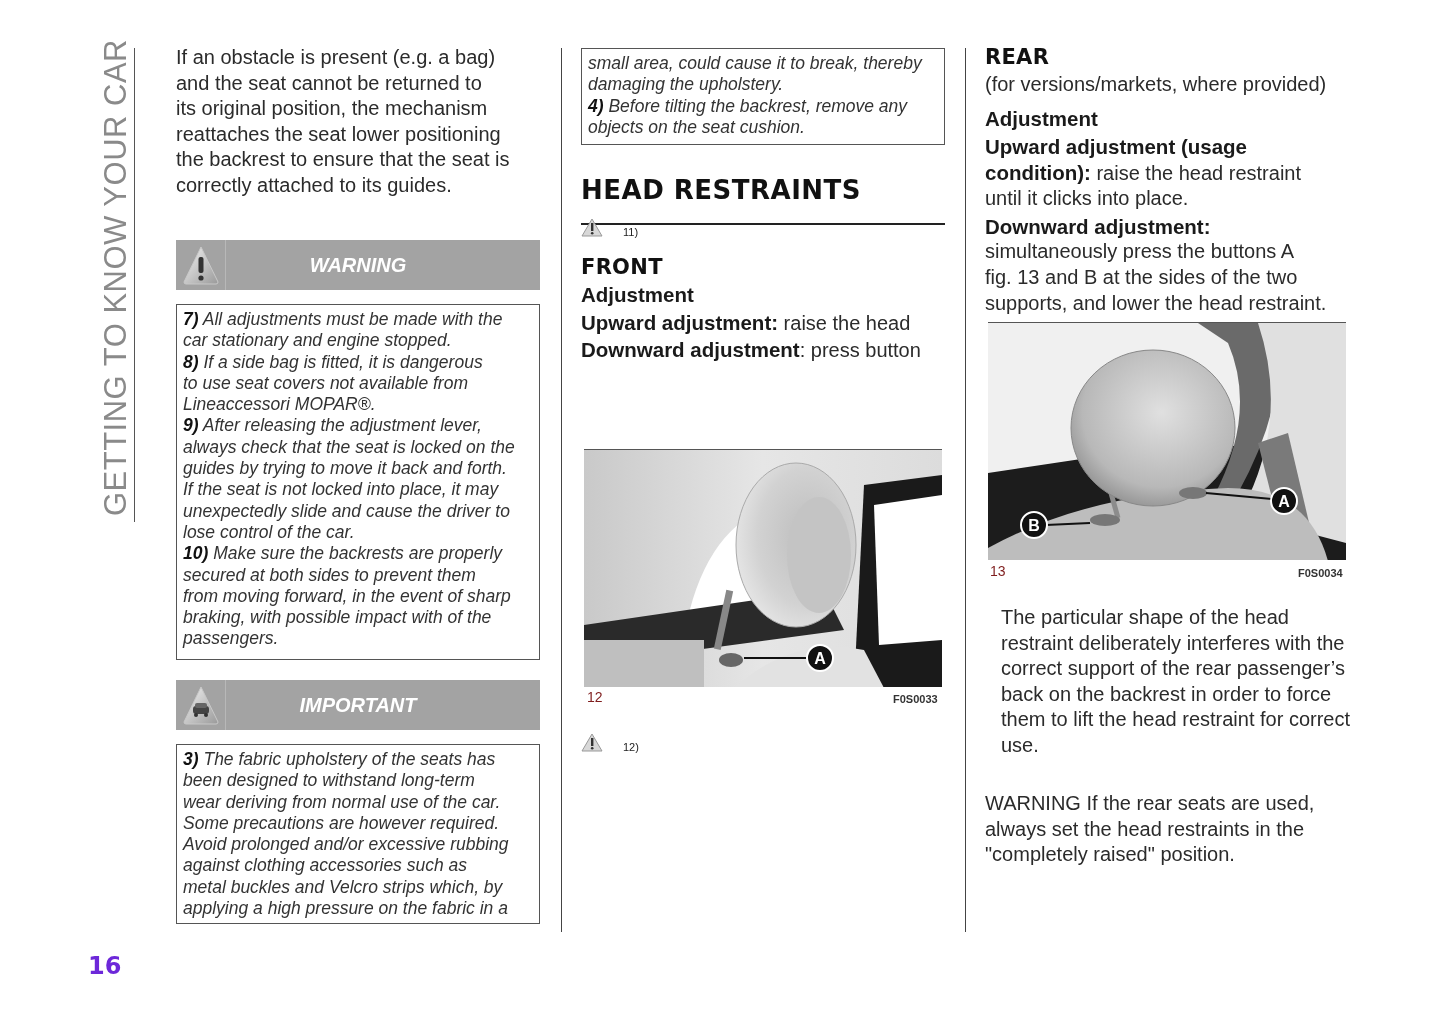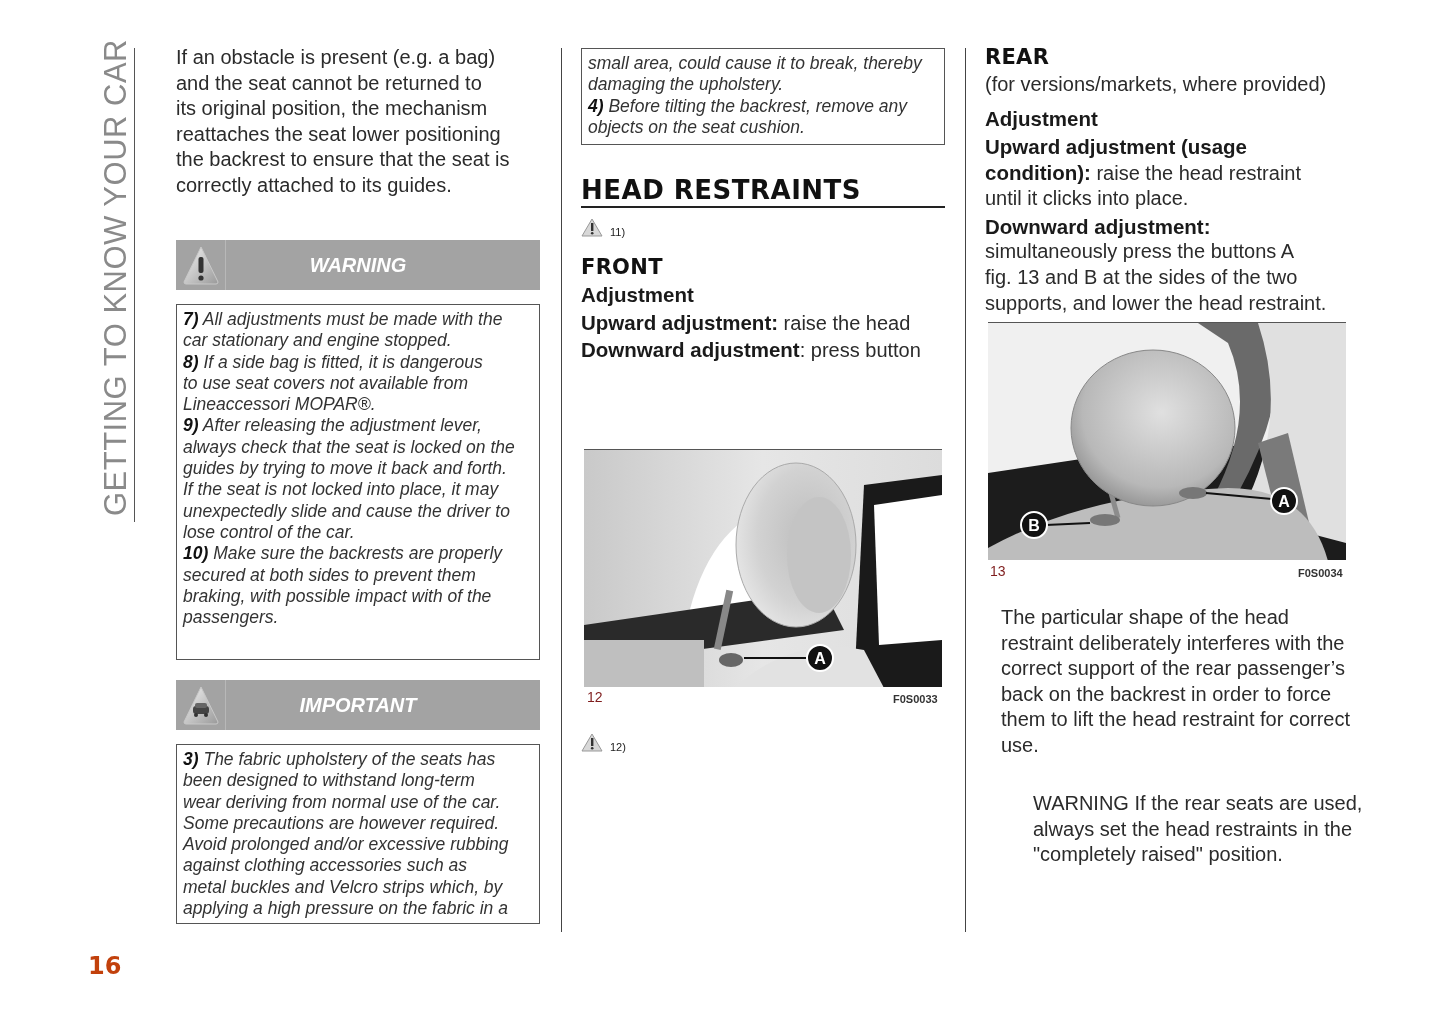--- a/index.html
+++ b/index.html
@@ -10,42 +10,42 @@
     position: absolute; left: 96px; top: 40px; width: 40px; height: 482px;
     display: flex; align-items: flex-end; justify-content: center;
   }
   .side-title span {
     display: block; transform: rotate(-90deg); transform-origin: center;
     white-space: nowrap; font-size: 31px; color: #8a8a8a; letter-spacing: 0.5px;
     position: absolute; left: -221px; top: 222px; width: 482px; text-align: right;
   }
   .side-rule { position: absolute; left: 134px; top: 48px; width: 1px; height: 474px; background: #555; }
 
-  .page-num { position: absolute; left: 88px; top: 952px; font-size: 24px; font-weight: bold; color: #c2410c; font-family: "DejaVu Sans", sans-serif; }
+  .page-num { position: absolute; left: 88px; top: 952px; font-size: 24px; font-weight: bold; color: #6d28d9; font-family: "DejaVu Sans", sans-serif; }
 
   .col-rule { position: absolute; width: 1px; background: #444; top: 48px; height: 884px; }
 
   .body-text { font-size: 20px; line-height: 25.6px; color: #2b2b2b; }
   .p { position: absolute; }
 
   .banner {
     position: absolute; height: 50px; background: #a3a3a3; display: flex; align-items: center;
   }
   .banner .icon-cell { width: 50px; height: 50px; border-right: 1px solid #b8b8b8; display: flex; align-items: center; justify-content: center; }
   .banner .banner-label { flex: 1; text-align: center; color: #fff; font-weight: bold; font-style: italic; font-size: 20px; padding-right: 50px; }
 
   .note-box { position: absolute; border: 1.5px solid #555; padding: 4px 6px; font-style: italic; font-size: 17.5px; line-height: 21.3px; color: #333; }
   .note-box b { font-style: italic; font-weight: bold; color: #111; }
 
   .h1 { font-family: "DejaVu Sans", sans-serif; font-weight: 900; font-size: 26px; color: #111; letter-spacing: 0.5px; }
   .h2 { font-family: "DejaVu Sans", sans-serif; font-weight: 900; font-size: 21px; color: #111; letter-spacing: 0.3px; }
   .h3 { font-size: 20.5px; font-weight: bold; color: #1a1a1a; }
   .bold { font-weight: bold; color: #1a1a1a; }
 
-  .warn-ref { position: absolute; display: flex; align-items: flex-end; gap: 7px; font-size: 11px; color: #222; }
+  .warn-ref { position: absolute; display: flex; align-items: flex-end; gap: 20px; font-size: 11px; color: #222; }
 
   .figure { position: absolute; overflow: hidden; border-top: 1.5px solid #555; }
   .fig-caption { position: absolute; font-size: 14px; color: #7f1d1d; }
   .fig-code { position: absolute; font-size: 11px; font-weight: bold; color: #333; }
 </style>
 </head>
 <body>
 
 <div class="side-title">
   <span>GETTING TO KNOW YOUR CAR</span>
@@ -88,20 +88,21 @@
   <div>to use seat covers not available from</div>
   <div>Lineaccessori MOPAR®.</div>
   <div><b>9)</b> <span>After releasing the adjustment lever,</span></div>
   <div>always check that the seat is locked on the</div>
   <div>guides by trying to move it back and forth.</div>
   <div>If the seat is not locked into place, it may</div>
   <div>unexpectedly slide and cause the driver to</div>
   <div>lose control of the car.</div>
   <div><b>10)</b> <span>Make sure the backrests are properly</span></div>
   <div>secured at both sides to prevent them</div>
+  <div>from moving forward, in the event of sharp</div>
   <div>braking, with possible impact with of the</div>
   <div>passengers.</div>
 </div>
 
 <div class="banner" style="left:176px; top:680px; width:364px;">
   <div class="icon-cell">
     <svg width="40" height="42" viewBox="0 0 40 42">
       <defs>
           <linearGradient id="tg2" x1="0" y1="0" x2="1" y2="1">
             <stop offset="0" stop-color="#f4f4f4"></stop>
@@ -131,21 +132,21 @@
 
 <div class="page-num">16</div>
 
 <div class="note-box" style="left:581px; top:48px; width:364px; height:97px;">
   <div>small area, could cause it to break, thereby</div>
   <div>damaging the upholstery.</div>
   <div><b>4)</b> <span>Before tilting the backrest, remove any</span></div>
   <div>objects on the seat cushion.</div>
 </div>
 
-<div class="p h1" style="left:581px; top:175px; width:364px; padding-bottom:1px; border-bottom:2px solid #222;">HEAD RESTRAINTS</div>
+<div class="p h1" style="left:581px; top:175px; width:364px; padding-bottom:18px; border-bottom:2px solid #222;">HEAD RESTRAINTS</div>
 
 <div class="warn-ref" style="left:581px; top:218px;">
   <svg width="22" height="20" viewBox="0 0 22 20">
     <path d="M11 1 L21 18 L1 18 Z" fill="#d8d8d8" stroke="#999" stroke-width="1"></path>
     <rect x="10" y="5" width="2.4" height="8" fill="#333"></rect>
       <circle cx="11.2" cy="15.3" r="1.3" fill="#333"></circle>
   </svg>
   <span>11)</span>
 </div>
 
@@ -245,17 +246,17 @@
 
 <div class="p body-text" style="left:985px; top:605px; width:380px;margin-left:16px;">
   <div>The particular shape of the head</div>
   <div>restraint deliberately interferes with the</div>
   <div>correct support of the rear passenger’s</div>
   <div>back on the backrest in order to force</div>
   <div>them to lift the head restraint for correct</div>
   <div>use.</div>
 </div>
 
-<div class="p body-text" style="left:985px; top:791px; width:380px;margin-left:48px;">
+<div class="p body-text" style="left:985px; top:791px; width:380px;">
   <div>WARNING If the rear seats are used,</div>
   <div>always set the head restraints in the</div>
   <div>"completely raised" position.</div>
 </div>
 
 </body></html>

